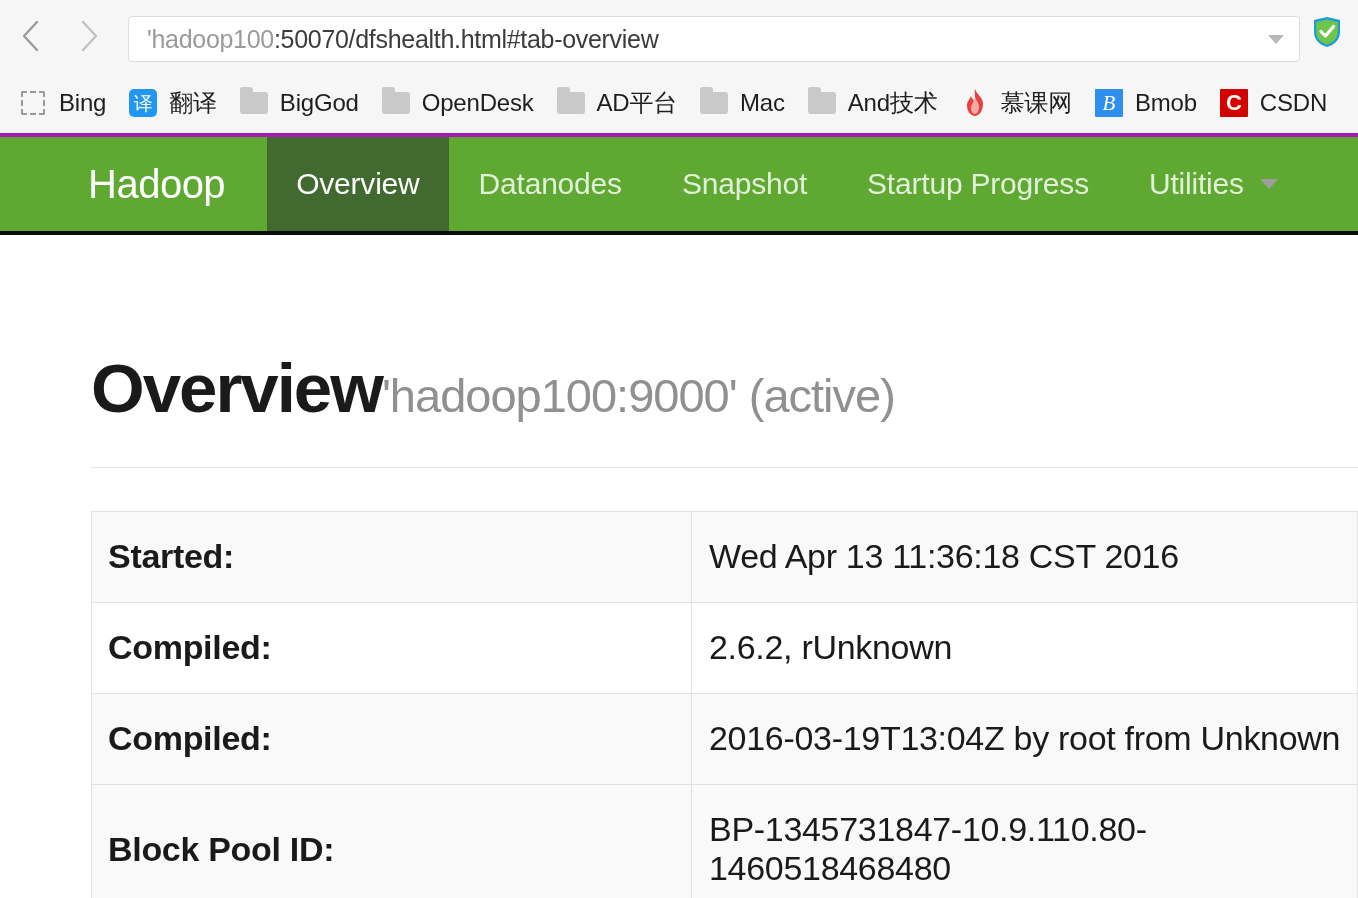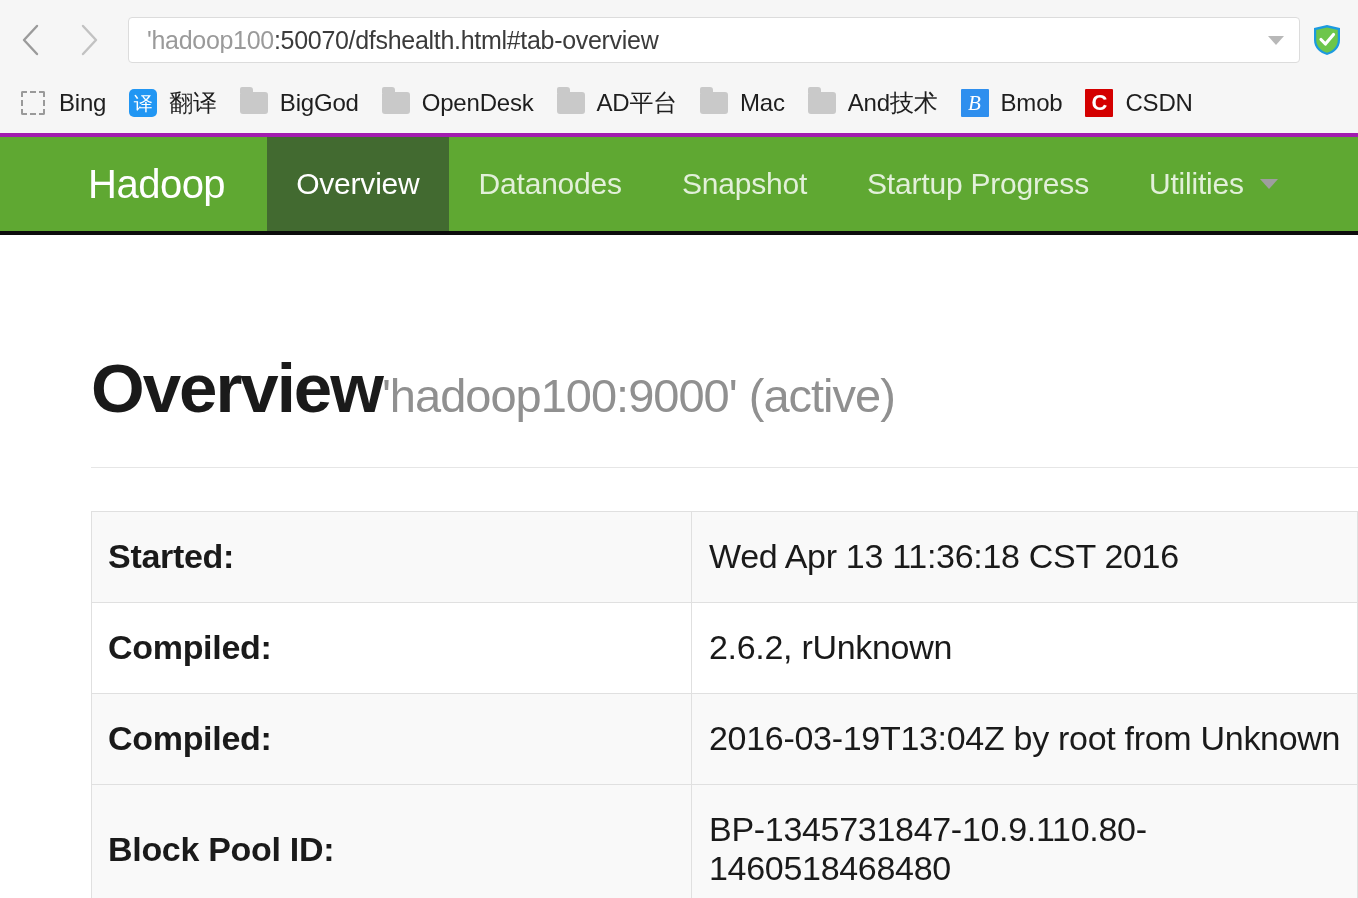--- a/index.html
+++ b/index.html
@@ -21,22 +21,22 @@
     background: #f6f6f6;
     width: 1358px;
     height: 133px;
     box-sizing: border-box;
     position: relative;
   }
 
   .toolbar-row {
     height: 73px;
     display: flex;
-    align-items: center;
-    padding: 7px 16px 0 14px;
+    align-items: flex-start;
+    padding: 16px 16px 0 14px;
     box-sizing: border-box;
   }
 
   .nav-buttons {
     display: flex;
     align-items: center;
     gap: 24px;
     margin-right: 22px;
     flex: 0 0 auto;
   }
@@ -357,20 +357,29 @@
       <span class="bm-label">Mac</span>
     </div>
 
     <div class="bookmark">
       <span class="bm-icon">
           <span class="ic-folder"></span>
         </span>
       <span class="bm-label">And技术</span>
     </div>
 
+    <div class="bookmark">
+      <span class="bm-icon ic-flame">
+        <svg width="22" height="28" viewBox="0 0 22 28" aria-hidden="true">
+          <path d="M11 0 C13 6 19 8 19 15 C19 22 15 27 11 27 C7 27 3 22.5 3 16.5 C3 12 6 10.5 7 7 C8.5 10 9 11 11 12.5 C11.8 9 10 4 11 0 Z" fill="#e8413c"></path>
+          <path d="M11 8 C12 12 15 13 15 17.5 C15 22 13 25 11 25 C9 25 7 22.5 7 19 C7 15.5 10 13.5 11 8 Z" fill="#f7a9a5"></path>
+        </svg>
+      </span>
+      <span class="bm-label">慕课网</span>
+    </div>
 
     <div class="bookmark">
       <span class="bm-icon">
           <span class="ic-square sq-sharp" style="background:#2f8fee;font-family:'Liberation Serif',serif;font-style:italic;font-size:21px;">B</span>
         </span>
       <span class="bm-label">Bmob</span>
     </div>
 
     <div class="bookmark">
       <span class="bm-icon">

